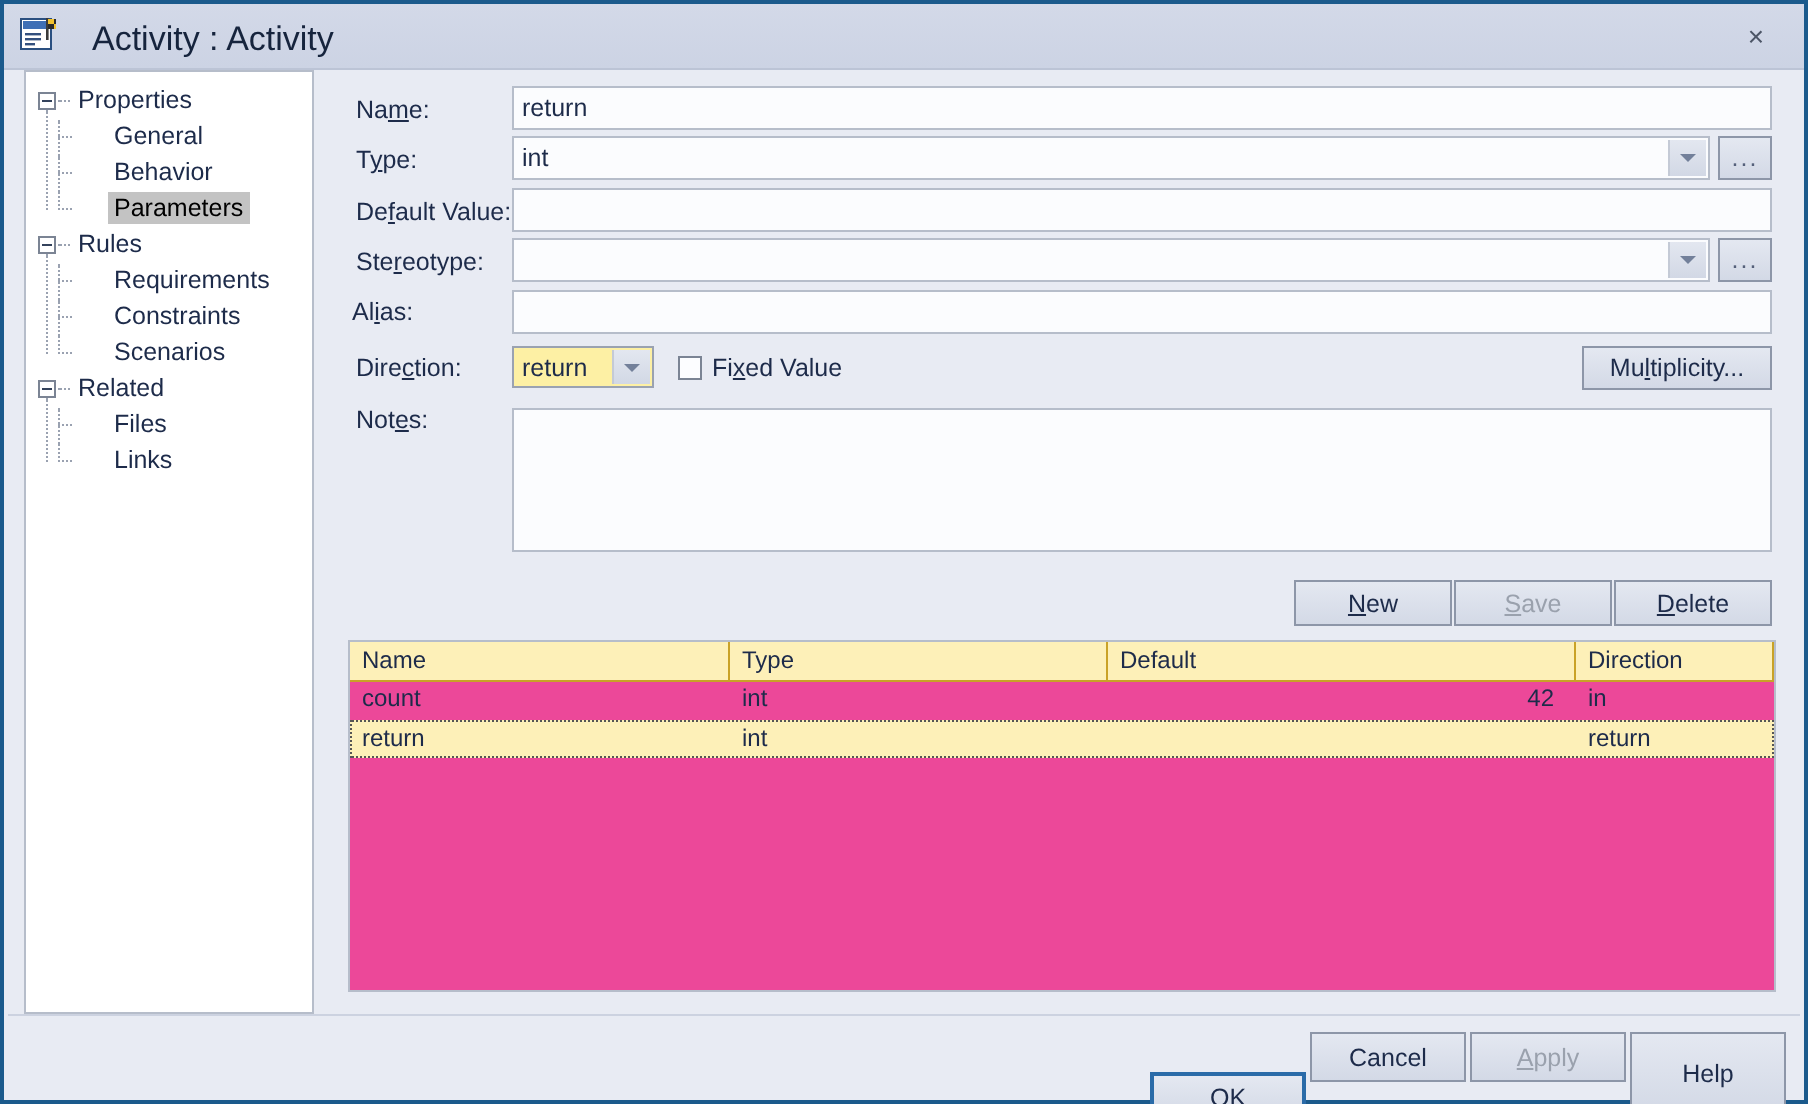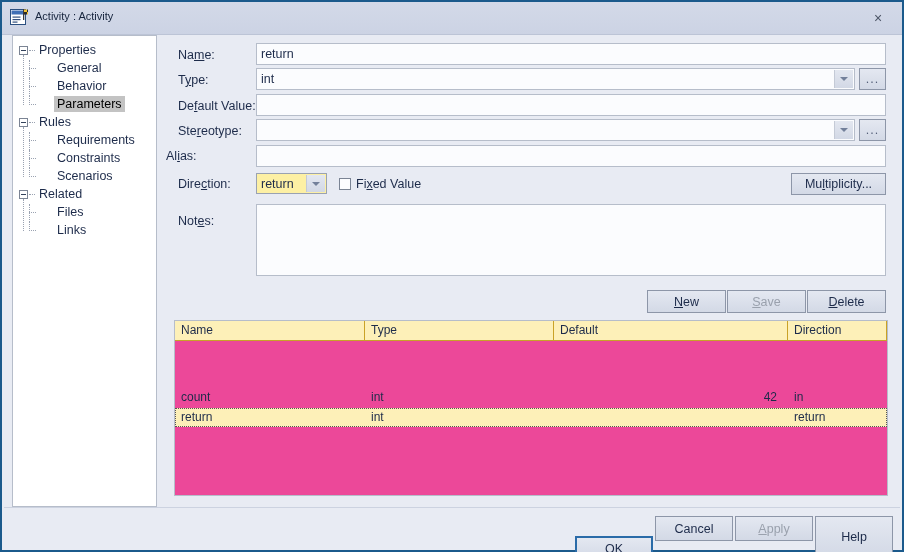--- a/index.html
+++ b/index.html
@@ -19,22 +19,22 @@
   
   #titlebar{
     position:absolute;left:0;top:0;right:0;height:32px;
     background:linear-gradient(to bottom,#d3d9e8 0%,#ccd3e4 100%);
     border-bottom:1px solid #bcc4d6;
   }
   #title-icon{
     position:absolute;left:8px;top:7px;width:18px;height:17px;
   }
   #title-text{
-    position:absolute;left:33px;top:8px;
-    font-size:11px;color:#16243d;white-space:nowrap;
+    position:absolute;left:44px;top:8px;
+    font-size:17px;color:#16243d;white-space:nowrap;
   }
   #close-btn{
     position:absolute;right:6px;top:4px;width:36px;height:24px;
     text-align:center;line-height:24px;
     font-size:14px;color:#4c5566;cursor:pointer;
   }
   
   #tree-panel{
     position:absolute;left:10px;top:33px;width:145px;height:472px;
     background:#ffffff;
@@ -114,21 +114,21 @@
   }
   #grid-head{
     position:absolute;left:0;top:0;right:0;height:19px;
     background:#fdf0b8;border-bottom:1px solid #c9a227;
   }
   .ghcell{
     position:absolute;top:0;height:19px;line-height:19px;
     font-size:12px;color:#1d2b4a;padding-left:6px;box-sizing:border-box;
     border-right:1px solid #c9a227;white-space:nowrap;overflow:hidden;
   }
-  .grow{position:absolute;left:0;right:0;height:19px;margin-top:48px;}
+  .grow{position:absolute;left:0;right:0;height:19px;}
   .grow.sel{background:#fdf0b8;outline:1px dotted #555;outline-offset:-1px;}
   .gcell{
     position:absolute;top:0;height:19px;line-height:19px;
     font-size:12px;color:#1d2b4a;padding-left:6px;box-sizing:border-box;
     white-space:nowrap;overflow:hidden;
   }
   
   #footer-sep{position:absolute;left:2px;right:2px;top:505px;height:1px;background:#ccd2e0;}
 </style>
 </head>
@@ -191,23 +191,23 @@
       <div class="vdot" style="left:16px;top:132px;height:9px;"></div>
       <div class="vdot" style="left:10px;top:163px;height:32px;"></div>
       <div class="vdot" style="left:16px;top:168px;height:18px;"></div>
       <div class="vdot" style="left:16px;top:186px;height:9px;"></div>
     </div>
 
   <div class="flabel" style="left:176px;top:46px;">Na<u>m</u>e:</div>
   <div class="flabel" style="left:176px;top:71px;">T<u>y</u>pe:</div>
   <div class="flabel" style="left:176px;top:97px;">De<u>f</u>ault Value:</div>
   <div class="flabel" style="left:176px;top:122px;">Ste<u>r</u>eotype:</div>
-  <div class="flabel" style="left:164px;top:147px;">Al<u>i</u>as:</div>
+  <div class="flabel" style="left:174px;top:147px;">Al<u>i</u>as:</div>
   <div class="flabel" style="left:176px;top:175px;">Dire<u>c</u>tion:</div>
-  <div class="flabel" style="left:176px;top:212px;">Not<u>e</u>s:</div>
+  <div class="flabel" style="left:176px;top:201px;">Not<u>e</u>s:</div>
 
   <input class="field" style="left: 254px; top: 41px; width: 630px; height: 22px;" value="return">
 
   <div class="combo" style="left:254px;top:66px;width:599px;height:22px;">
     <div class="cval">int</div>
     <div class="carrow"></div>
   </div>
   <button class="btn" style="left:857px;top:66px;width:27px;height:22px;">
     <span class="dots">...</span>
   </button>

